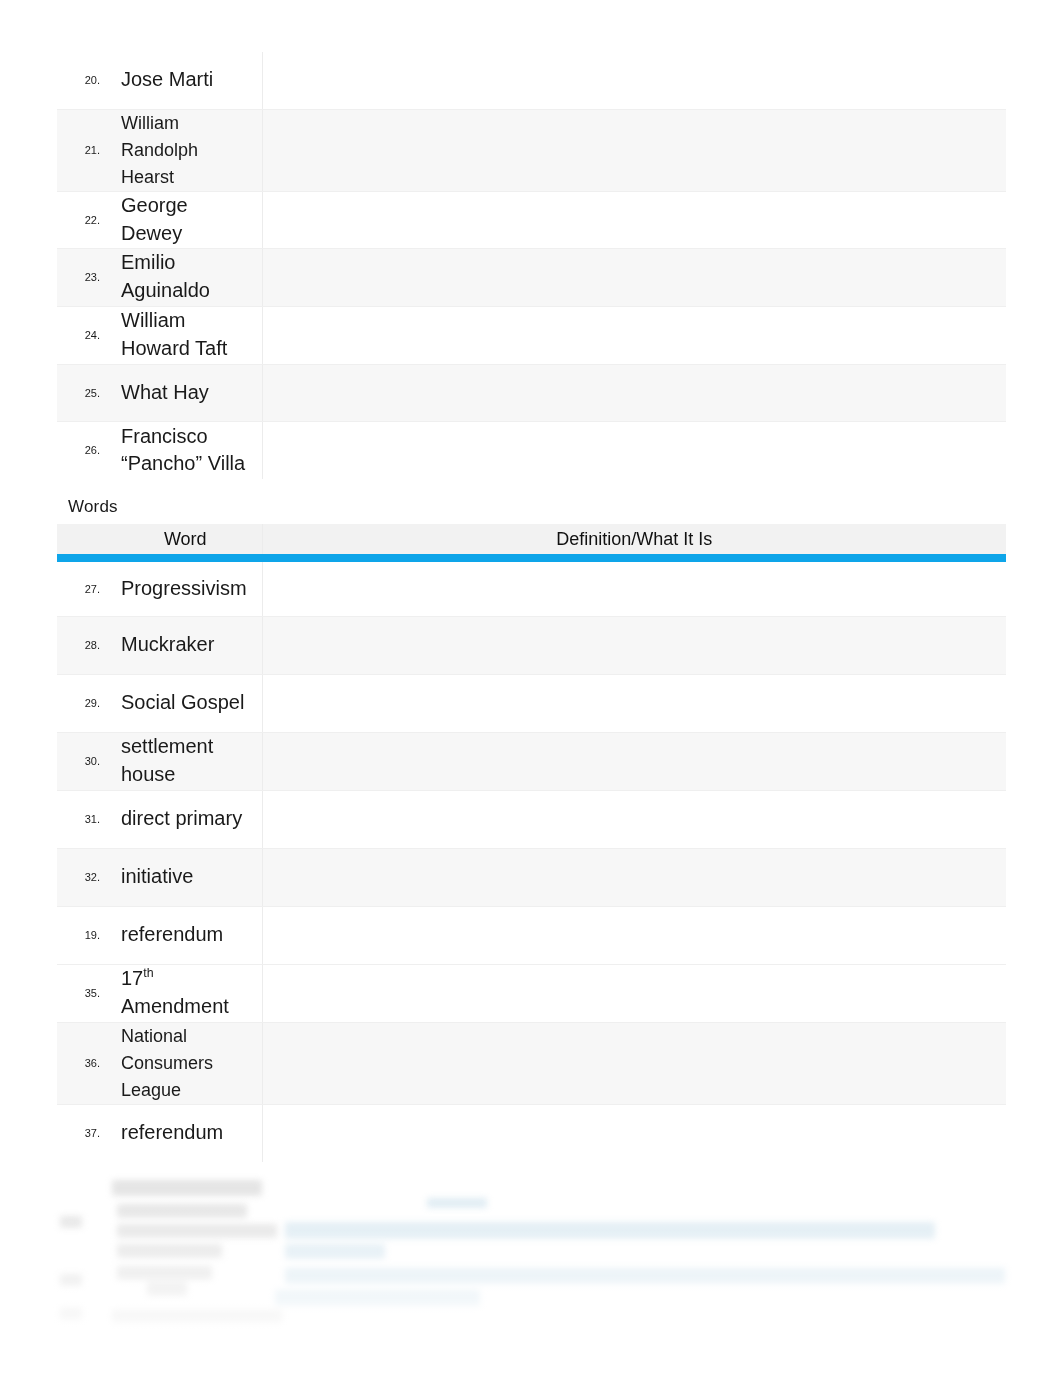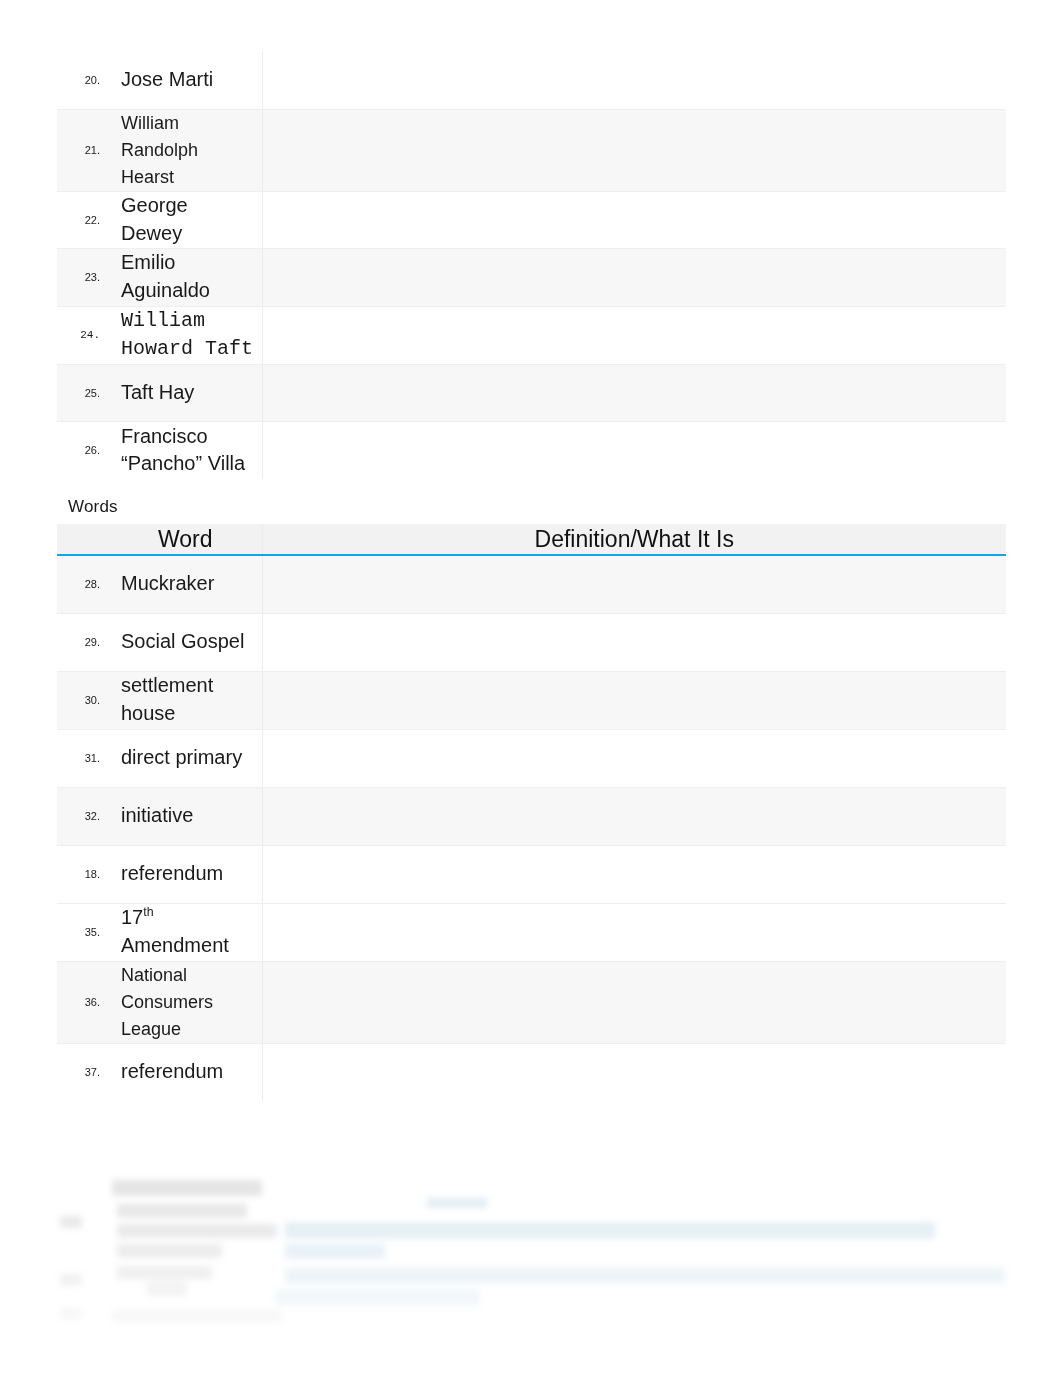--- a/index.html
+++ b/index.html
@@ -84,27 +84,27 @@
     font-size: 17px;
     color: #1a1a1a;
     letter-spacing: .2px;
   }
   #words-label { top: 497px; }
 
   
   #words-table { top: 524px; }
 
   .doc-table th {
-    font-size: 23px;
+    font-size: 18px;
     text-align: center;
     font-weight: normal;
     color: #111;
     height: 30px;
     background: #f2f2f2;
-    border-bottom: 2px solid #0ea5e9;
+    border-bottom: 8px solid #0ea5e9;
   }
   th.cell-num { background: #f2f2f2; }
 
   sup { font-size: .62em; vertical-align: super; line-height: 0; }
 
   
   #fade-block {
     position: absolute;
     left: 57px;
     top: 1178px;
@@ -161,28 +161,28 @@
         <tr class="band-a">
           <td class="cell-num">22.</td>
           <td class="cell-name">George Dewey</td>
           <td class="cell-def"></td>
         </tr>
         <tr class="band-b" style="height: 58px;">
           <td class="cell-num">23.</td>
           <td class="cell-name">Emilio Aguinaldo</td>
           <td class="cell-def"></td>
         </tr>
-        <tr class="band-a" style="height: 58px; font-family: Liberation Mono, monospace;">
+        <tr class="band-a" style="height: 58px;">
           <td class="cell-num">24.</td>
           <td class="cell-name">William Howard Taft</td>
           <td class="cell-def"></td>
         </tr>
         <tr class="band-b">
           <td class="cell-num">25.</td>
-          <td class="cell-name">Taft Hay</td>
+          <td class="cell-name">What Hay</td>
           <td class="cell-def"></td>
         </tr>
         <tr class="band-a" style="height: 58px;">
           <td class="cell-num">26.</td>
           <td class="cell-name">Francisco “Pancho” Villa</td>
           <td class="cell-def"></td>
         </tr>
       </tbody>
   </table>
 
@@ -195,20 +195,25 @@
         <col class="c-def">
     </colgroup>
     <thead>
       <tr>
         <th class="cell-num"></th>
         <th class="cell-name">Word</th>
         <th class="cell-def">Definition/What It Is</th>
       </tr>
     </thead>
     <tbody id="words-body">
+        <tr class="band-a" style="height: 58px;">
+          <td class="cell-num">27.</td>
+          <td class="cell-name">Progressivism</td>
+          <td class="cell-def"></td>
+        </tr>
         <tr class="band-b" style="height: 58px; margin-top: 40px;">
           <td class="cell-num">28.</td>
           <td class="cell-name">Muckraker</td>
           <td class="cell-def"></td>
         </tr>
         <tr class="band-a" style="height: 58px;">
           <td class="cell-num">29.</td>
           <td class="cell-name">Social Gospel</td>
           <td class="cell-def"></td>
         </tr>
@@ -221,21 +226,21 @@
           <td class="cell-num">31.</td>
           <td class="cell-name">direct primary</td>
           <td class="cell-def"></td>
         </tr>
         <tr class="band-b" style="height: 58px;">
           <td class="cell-num">32.</td>
           <td class="cell-name">initiative</td>
           <td class="cell-def"></td>
         </tr>
         <tr class="band-a" style="height: 58px;">
-          <td class="cell-num">18.</td>
+          <td class="cell-num">19.</td>
           <td class="cell-name">referendum</td>
           <td class="cell-def"></td>
         </tr>
         <tr class="band-a" style="height: 58px;">
           <td class="cell-num">35.</td>
           <td class="cell-name">17<sup>th</sup> Amendment</td>
           <td class="cell-def"></td>
         </tr>
         <tr class="band-b" style="height: 58px;">
           <td class="cell-num">36.</td>

